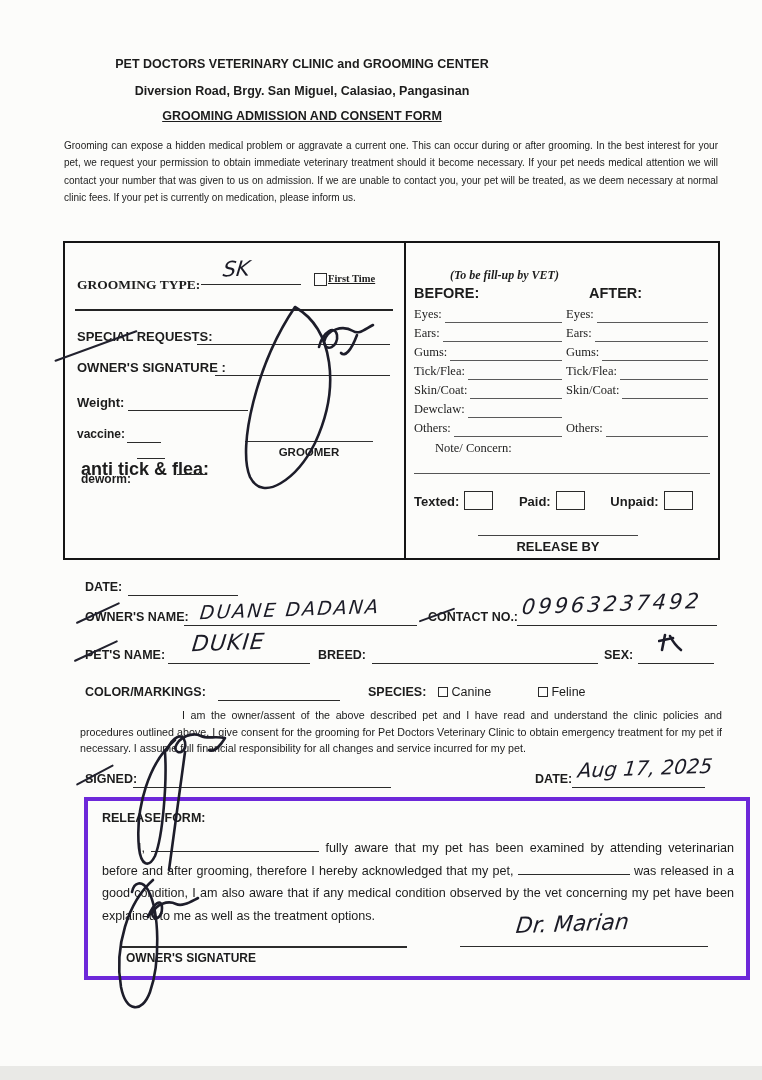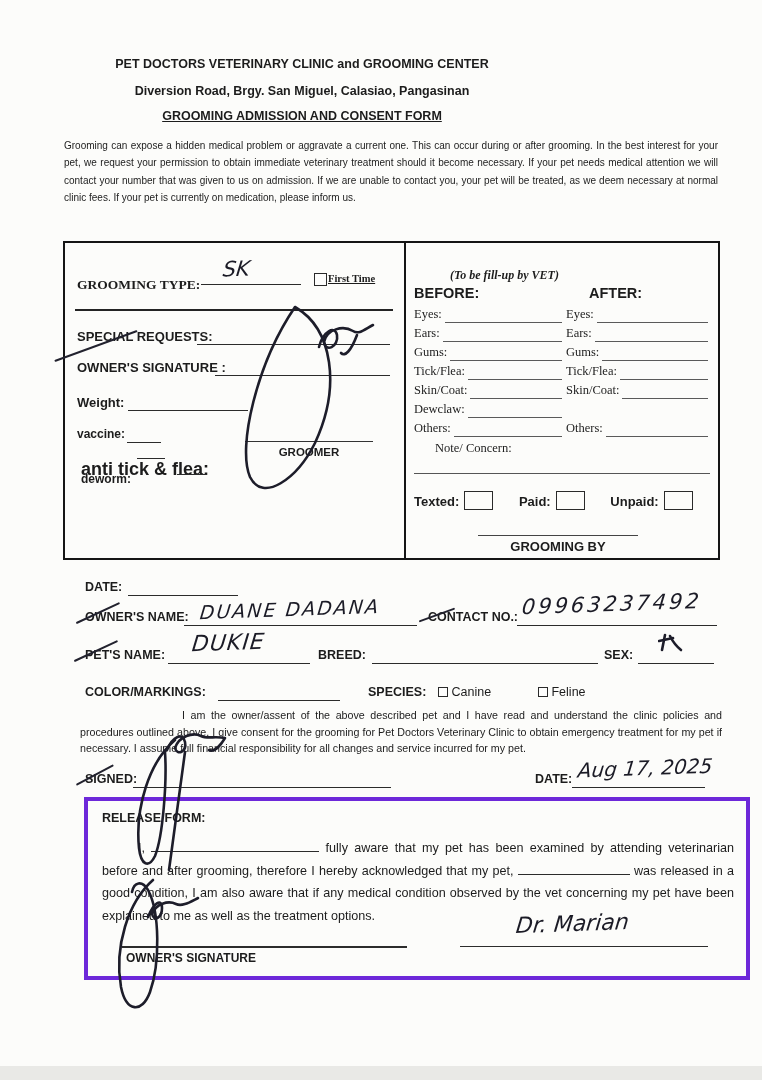--- a/index.html
+++ b/index.html
@@ -171,21 +171,21 @@
       <span class="abs ser" style="top:198px;left:8px;font-size:12.5px;margin-left:21px;">Note/ Concern:</span>
       <div class="abs" style="top:230px;left:8px;right:8px;border-bottom:1.5px solid #555;"></div>
 
       <div class="abs" style="top:248px;left:8px;font-size:13px;">
         <span class="b">Texted:</span><span class="paybox"></span>
         <span class="b" style="margin-left:22px;">Paid:</span><span class="paybox"></span>
         <span class="b" style="margin-left:22px;">Unpaid:</span><span class="paybox"></span>
       </div>
 
       <div class="abs" style="top:292px;left:72px;width:160px;border-bottom:1.5px solid #444;"></div>
-      <div class="abs b" style="top:296px;left:72px;width:160px;text-align:center;font-size:13px;">GROOMING BY</div>
+      <div class="abs b" style="top:296px;left:72px;width:160px;text-align:center;font-size:13px;">RELEASE BY</div>
     </div>
   </div>
 
   <span class="abs midlab" style="top:580px;left:85px;">DATE:</span>
   <span class="abs bl" style="top:582px;left:128px;width:110px;"></span>
 
   <span class="abs midlab" style="top:610px;left:85px;">OWNER'S NAME:</span>
   <span class="abs bl" style="top:612px;left:184px;width:233px;"></span>
   <span class="abs hw" style="top:598px;left:200px;font-size:19px;letter-spacing:2px;">DUANE DADANA</span>
   <span class="abs midlab" style="top:610px;left:428px;">CONTACT NO.:</span>

